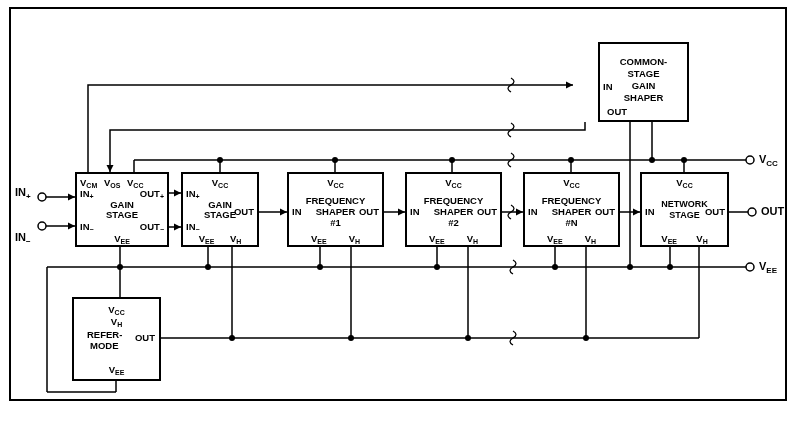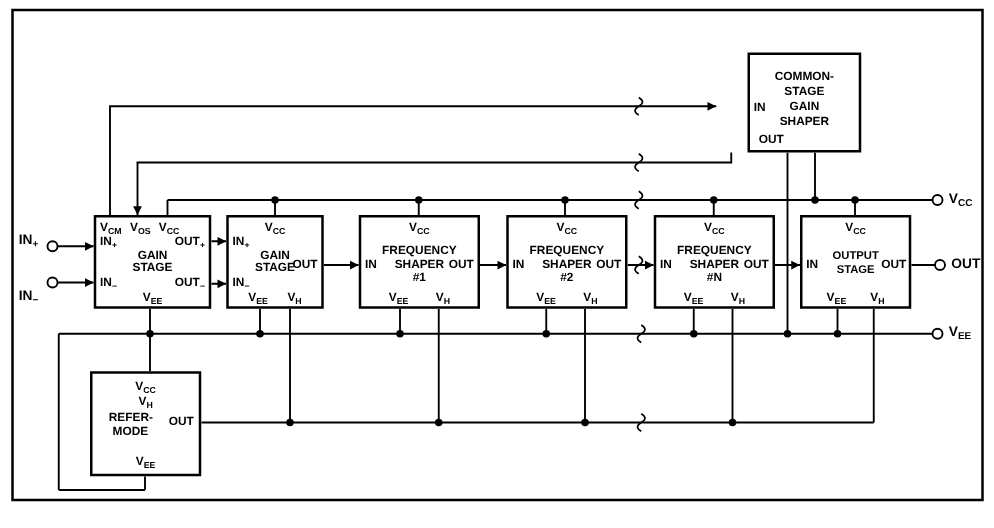--- a/index.html
+++ b/index.html
@@ -155,21 +155,21 @@
     <span class="lbl" style="right:3px;top:33px"><span>OUT</span></span>
     <div class="prow" style="top:60px">
       <span><span>V</span><span class="sub">EE</span></span>
       <span><span>V</span><span class="sub">H</span></span>
     </div>
   </div>
 
   <div class="block" style="left:640px;top:172px;width:89px;height:75px">
     <div class="tl" style="top:4px"><span>V</span><span class="sub">CC</span></div>
     <span class="lbl" style="left:3px;top:33px"><span>IN</span></span>
-    <div class="tl tl9" style="top:26px">OUTPUT</div>
+    <div class="tl tl9" style="top:26px">NETWORK</div>
     <div class="tl tl9" style="top:37px">STAGE</div>
     <span class="lbl" style="right:2px;top:33px"><span>OUT</span></span>
     <div class="prow" style="top:60px">
       <span><span>V</span><span class="sub">EE</span></span>
       <span><span>V</span><span class="sub">H</span></span>
     </div>
   </div>
 
   <div class="block" style="left:598px;top:42px;width:91px;height:80px">
     <div class="tl" style="top:13px">COMMON-</div>

